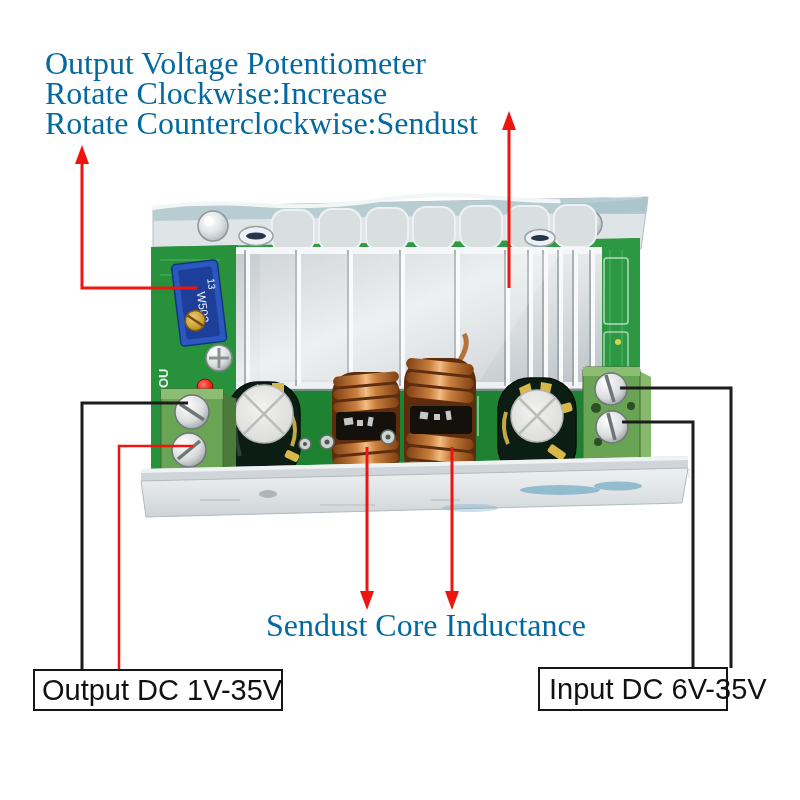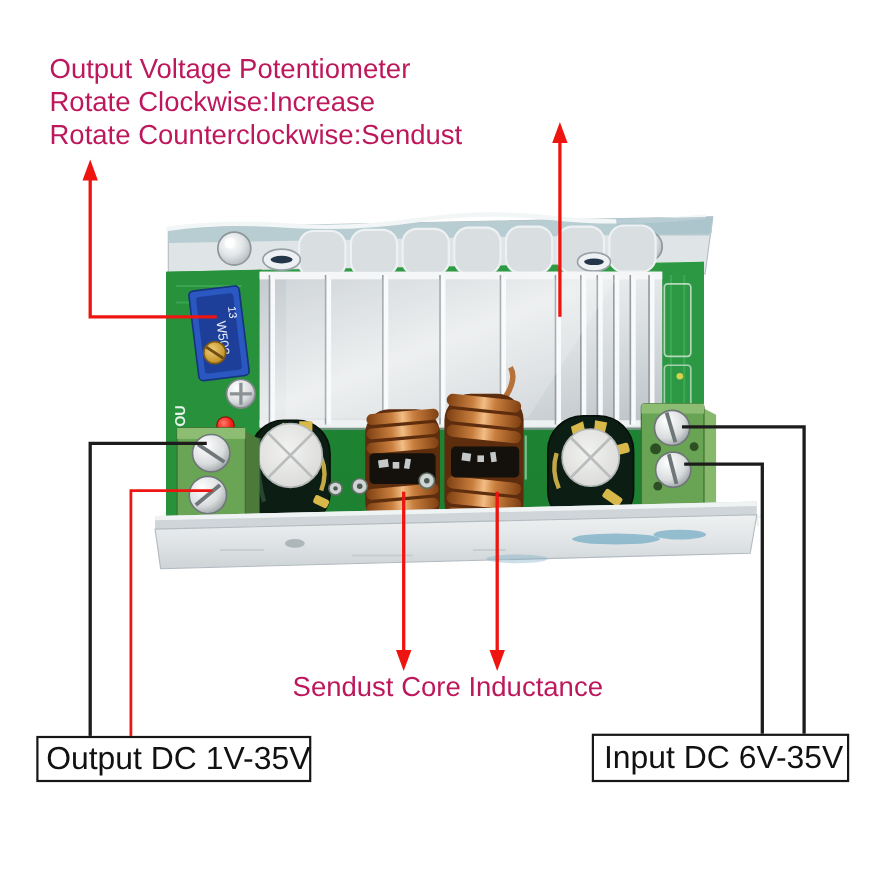--- a/index.html
+++ b/index.html
@@ -1,30 +1,30 @@
 <!DOCTYPE html>
 <html><head>
 <meta charset="utf-8">
 <style>
   html,body{margin:0;padding:0;background:#ffffff;}
   #stage{
     position:relative;width:800px;height:800px;background:#ffffff;overflow:hidden;
     font-family:"Liberation Sans", sans-serif;color:#151515;
   }
   #board-svg{position:absolute;left:0;top:0;width:800px;height:800px;}
-  .ann{position:absolute;font-size:25px;line-height:30px;color:#be185d;white-space:nowrap;}
+  .ann{position:absolute;font-size:32px;line-height:30px;color:#0369a1;white-space:nowrap;font-family:Liberation Serif, serif;}
   .ann-pot{left:45px;top:48px;}
   .ann-heatsink{left:481px;top:80px;}
   .ann-sendust{left:266px;top:610px;}
   .io-box{
     position:absolute;box-sizing:border-box;border:2px solid #161616;background:#ffffff;
     display:flex;align-items:center;font-size:29px;color:#111;white-space:nowrap;
   }
   .io-box.output{left:33px;top:669px;width:250px;height:42px;padding-left:7px;}
-  .io-box.input{left:538px;top:667px;width:234px;height:44px;padding-left:9px;}
+  .io-box.input{left:538px;top:667px;width:190px;height:44px;padding-left:9px;}
 </style>
 </head>
 <body>
 
 <div id="stage">
 
   <svg id="board-svg" viewBox="0 0 800 800">
     <defs>
       <radialGradient id="silverGrad" cx="0.35" cy="0.3" r="0.9">
         <stop offset="0" stop-color="#ffffff"></stop>

